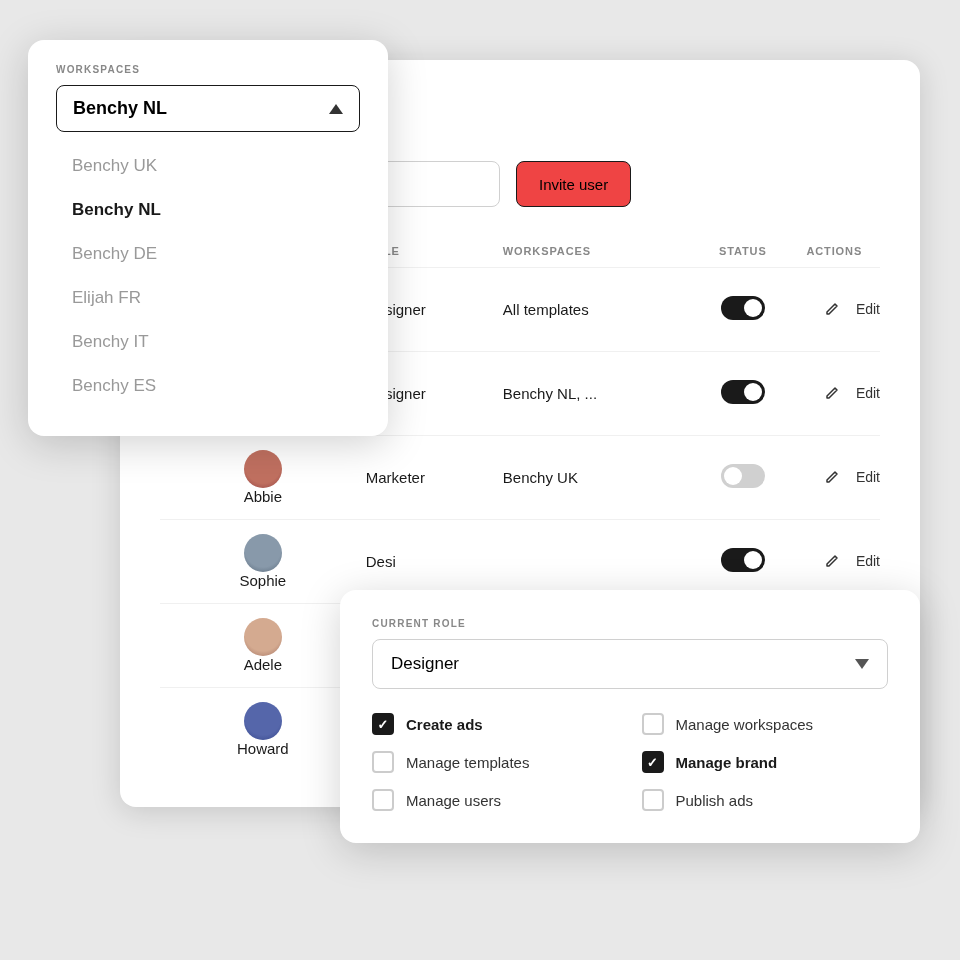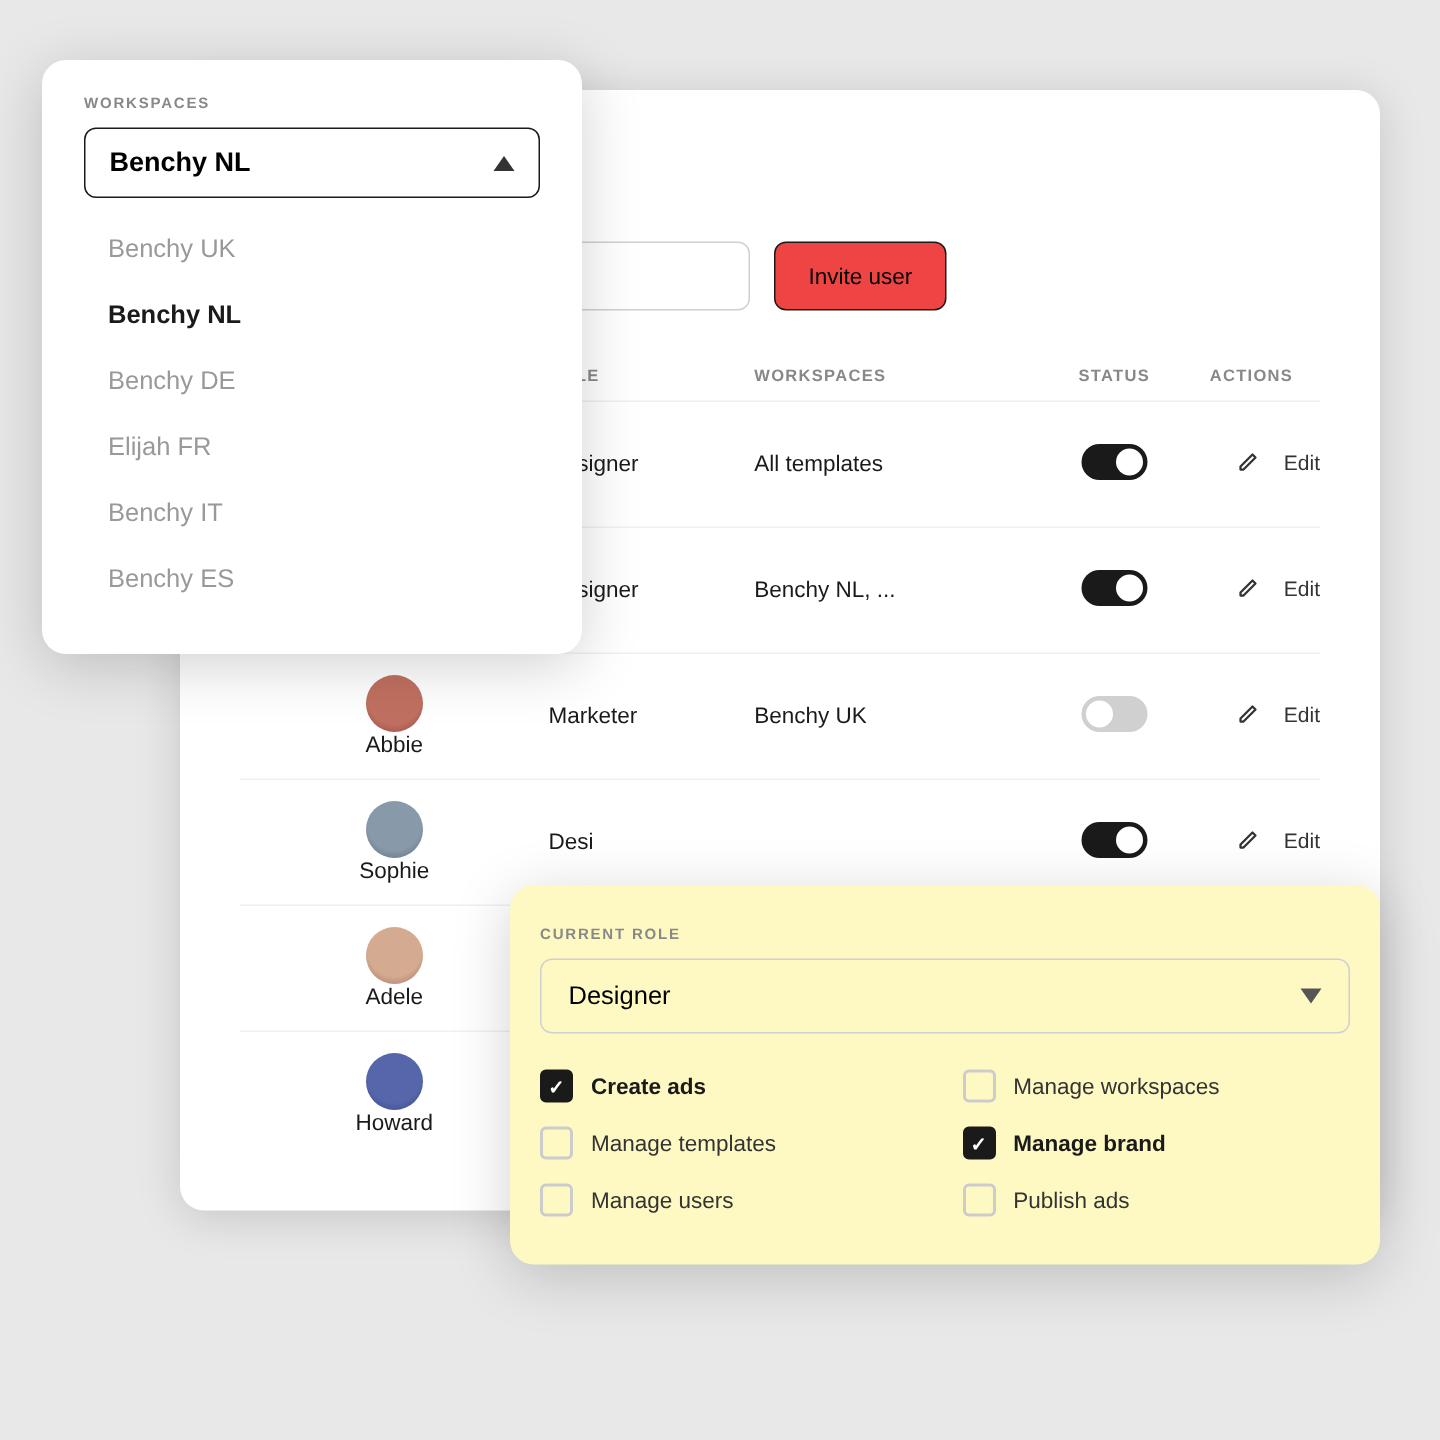--- a/index.html
+++ b/index.html
@@ -208,24 +208,24 @@
       border-radius: 8px;
     }
     .workspace-dropdown-item.selected { color: #1a1a1a; font-weight: 700; }
 
     
     .role-panel {
       position: absolute;
       top: 590px;
       left: 340px;
       width: 580px;
-      background: #fef9c3;
+      background: #ffffff;
       border-radius: 16px;
       box-shadow: 0 8px 40px rgba(0,0,0,0.18);
-      padding: 28px 20px 32px;
+      padding: 28px 32px 32px;
       z-index: 30;
     }
 
     .role-label {
       font-size: 10px;
       font-weight: 700;
       letter-spacing: 0.12em;
       color: #888;
       text-transform: uppercase;
       margin-bottom: 10px;

